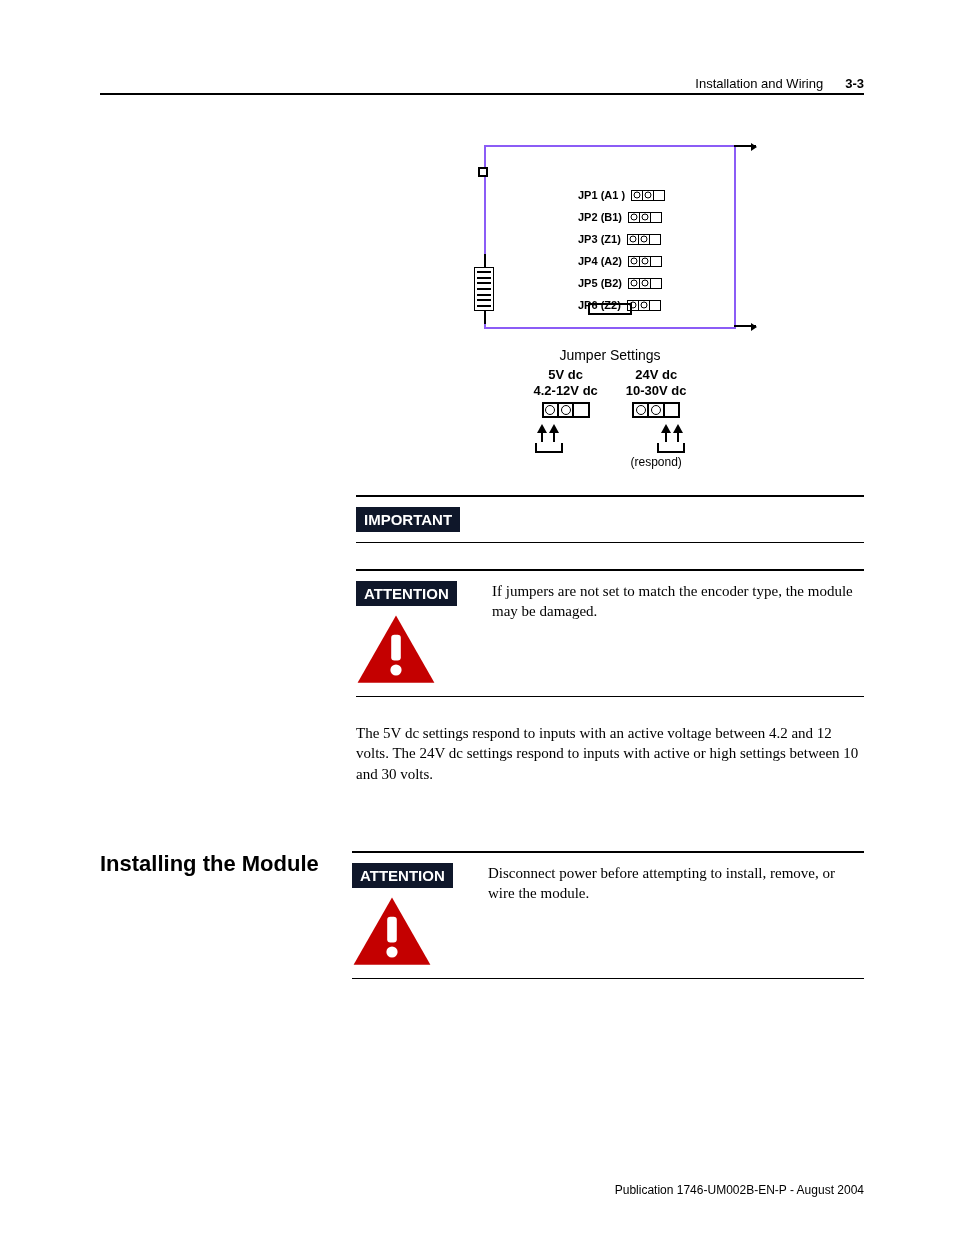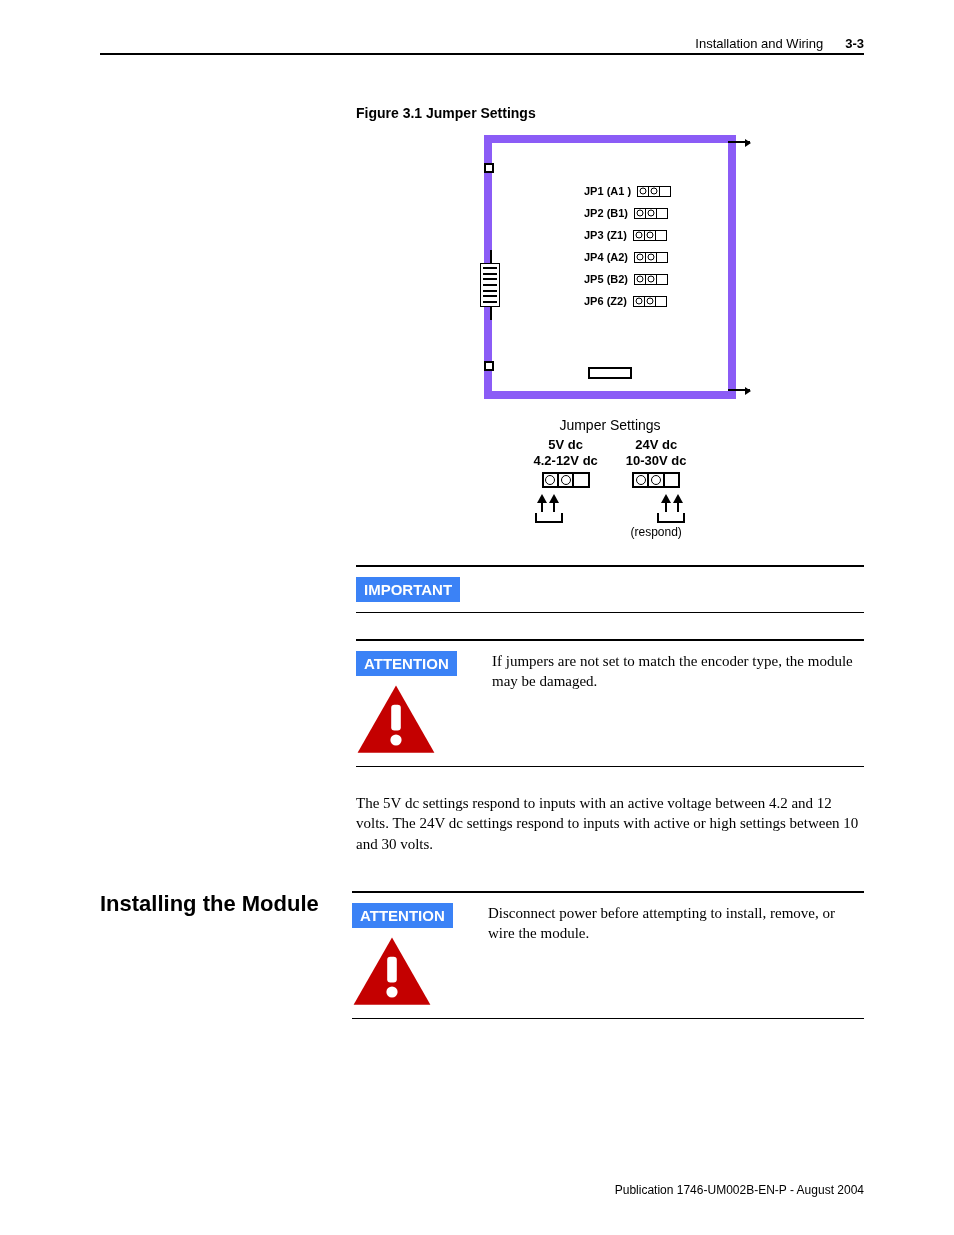--- a/index.html
+++ b/index.html
@@ -6,21 +6,21 @@
     margin: 0;
     padding: 0;
     background: #fff;
     font-family: Georgia, 'Times New Roman', serif;
     color: #000;
   }
   .page {
     width: 954px;
     height: 1235px;
     box-sizing: border-box;
-    padding: 36px 90px 30px 100px;
+    padding: 76px 90px 30px 100px;
     position: relative;
   }
 
   
   .hdr-row {
     display: flex;
     justify-content: flex-end;
     align-items: baseline;
     font-family: "Helvetica Neue", Arial, sans-serif;
     font-size: 13px;
@@ -49,22 +49,22 @@
 
   
   .diagram-wrap {
     display: flex;
     justify-content: center;
     margin-bottom: 18px;
   }
   .module {
     position: relative;
     width: 252px;
-    height: 264px;
-    border: 8px solid #8b5cf6;
+    height: 184px;
+    border: 2px solid #8b5cf6;
     box-sizing: border-box;
   }
   
   .ext-top, .ext-bot {
     position: absolute;
     right: -22px;
     width: 22px;
     height: 8px;
     border-top: 2px solid #000;
   }
@@ -243,21 +243,21 @@
     border-top: 2px solid #000;
     margin: 0 0 10px 0;
     width: 100%;
   }
   .callout-body {
     display: grid;
     grid-template-columns: 120px 1fr;
     column-gap: 16px;
   }
   .badge {
-    background: #3b82f6;
+    background: #0f172a;
     color: #fff;
     font-family: Arial, "Helvetica Neue", sans-serif;
     font-weight: bold;
     font-size: 15px;
     padding: 4px 8px;
     display: inline-block;
   }
   .callout-body .badge-wrap { text-align: left; }
   .callout-text {
     font-size: 15px;
@@ -279,21 +279,21 @@
   .body-para {
     font-size: 15px;
     line-height: 1.35;
     margin-top: 26px;
   }
 
   
   .section-row {
     display: grid;
     grid-template-columns: 252px 1fr;
-    margin-top: 22px;
+    margin-top: 52px;
   }
   .section-heading {
     font-family: Arial, "Helvetica Neue", sans-serif;
     font-weight: bold;
     font-size: 22px;
     margin: 0;
   }
 
   
   .footer {
@@ -314,21 +314,20 @@
     <span style="font-weight:bold">3-3</span>
   </div>
   <hr class="hdr-rule">
 
   <div class="content">
 
     <div></div>
 
     <div>
 
-      <p class="fig-caption">Figure 3.1 Jumper Settings</p>
 
       <div class="diagram-wrap">
         <div class="module">
           <div class="ext-top"></div>
           <div class="ext-bot"></div>
           <div class="notch n1"></div>
           <div class="notch n2"></div>
 
           <div class="connector">
             <div class="connector-lead up"></div>

